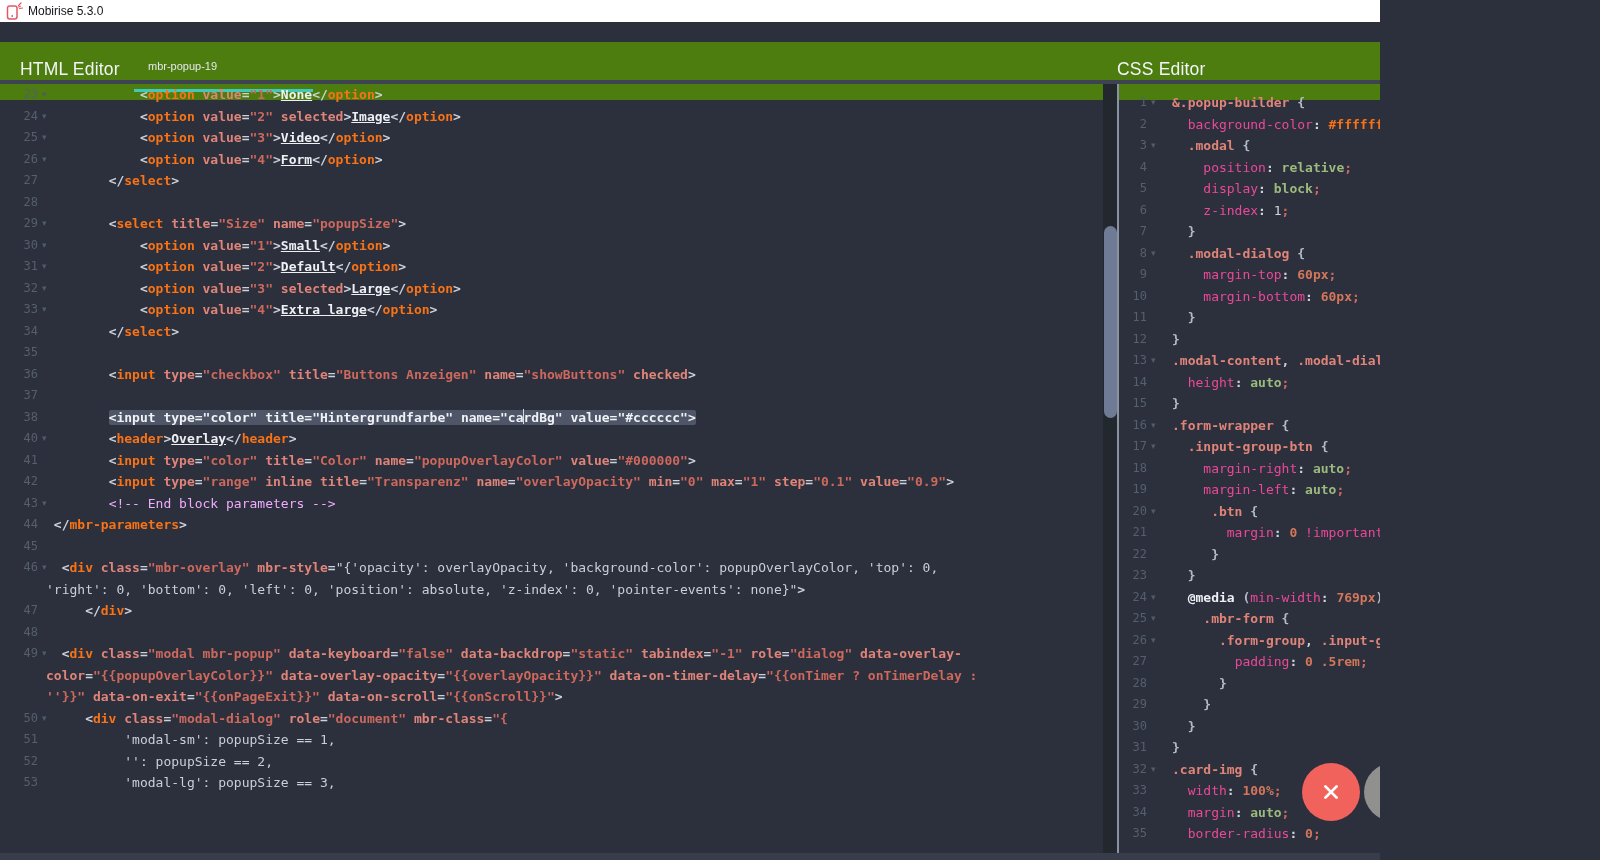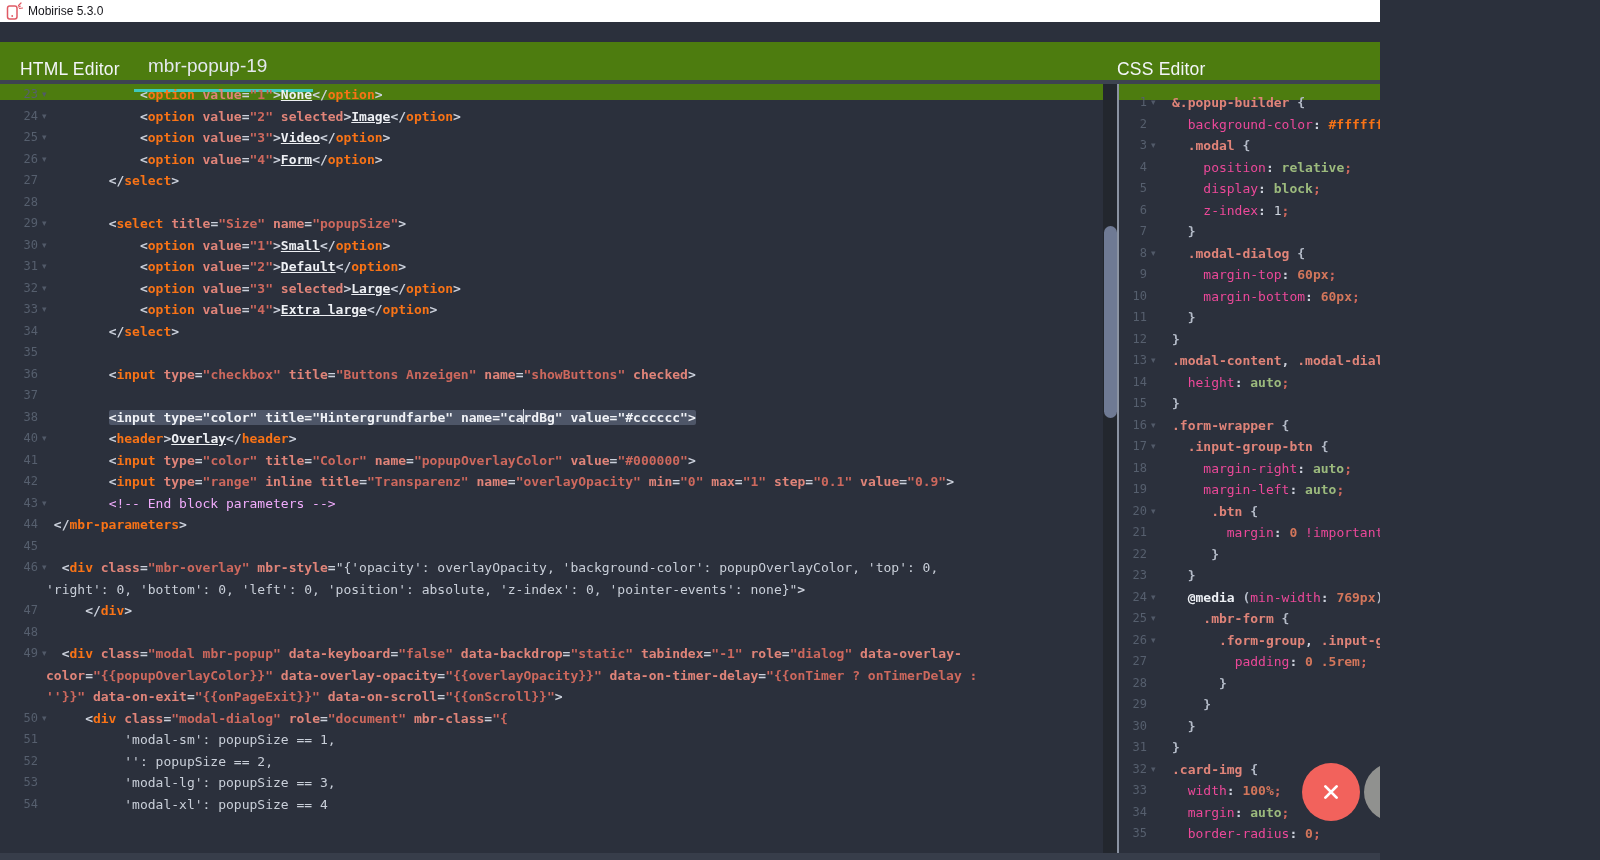--- a/index.html
+++ b/index.html
@@ -19,21 +19,21 @@
   .restore-box:before{content:'';position:absolute;left:1.2px;top:-4.2px;width:9px;height:9px;border:1.2px solid #1b1b1f;border-left:none;border-bottom:none;}
   #close-btn span{font-size:14px;color:#1b1b1f;line-height:14px;}
 
   
   #header{position:absolute;left:0;top:22px;width:1600px;height:58px;background:#4d7c0f;margin-top:20px;}
   .panel-title{position:absolute;top:17px;font-size:17.5px;color:#f3f5f8;letter-spacing:.2px;}
   #html-title{left:20px;}
   #css-title{left:1117px;}
   #file-tab{position:absolute;left:134px;top:0px;width:179px;height:47px;border-bottom:3px solid #3fc8bb;
             display:flex;align-items:center;cursor:pointer;}
-  #file-tab .tab-label{margin-left:14px;font-size:19px;color:#e4e8ee;}
+  #file-tab .tab-label{margin-left:14px;font-size:11px;color:#e4e8ee;}
   #help-btn{position:absolute;left:1440px;top:9px;width:34px;height:40px;display:flex;align-items:center;justify-content:center;cursor:pointer;}
   #help-btn span{font-size:27px;color:#e2e7ee;font-weight:400;}
   #settings-btn{position:absolute;left:1496px;top:10px;width:38px;height:38px;display:flex;align-items:center;justify-content:center;cursor:pointer;}
 
   
   #main{position:absolute;left:0;top:80px;width:1600px;height:780px;}
   #top-strip{position:absolute;left:0;top:80px;width:1600px;height:4px;background:#3d4350;z-index:6;}
   #bottom-strip{position:absolute;left:0;top:853px;width:1600px;height:7px;background:#373d4a;z-index:6;}
   #divider{position:absolute;left:1117px;top:80px;width:2px;height:780px;background:#8b93a2;z-index:5;}
 
@@ -162,21 +162,20 @@
       <div class="cl"><span class="ln">44</span><span class="ct"><span> </span><span class="tk-p">&lt;/</span><span class="tk-t">mbr-parameters</span><span class="tk-p">&gt;</span></span></div>
       <div class="cl"><span class="ln">45</span><span class="ct"></span></div>
       <div class="cl"><span class="ln">46</span><span class="fold">▾</span><span class="ct"><span>  </span><span class="tk-p">&lt;</span><span class="tk-t">div</span><span class="tk-p"> </span><span class="tk-a">class</span><span class="tk-p">=</span><span class="tk-s">"mbr-overlay"</span><span class="tk-p"> </span><span class="tk-a">mbr-style</span><span class="tk-p">=</span><span class="tk-x">"{'opacity': overlayOpacity, 'background-color': popupOverlayColor, 'top': 0, 'right': 0, 'bottom': 0, 'left': 0, 'position': absolute, 'z-index': 0, 'pointer-events': none}"</span><span class="tk-p">&gt;</span></span></div>
       <div class="cl"><span class="ln">47</span><span class="ct"><span>     </span><span class="tk-p">&lt;/</span><span class="tk-t">div</span><span class="tk-p">&gt;</span></span></div>
       <div class="cl"><span class="ln">48</span><span class="ct"></span></div>
       <div class="cl"><span class="ln">49</span><span class="fold">▾</span><span class="ct"><span>  </span><span class="tk-p">&lt;</span><span class="tk-t">div</span><span class="tk-p"> </span><span class="tk-a">class</span><span class="tk-p">=</span><span class="tk-s">"modal mbr-popup"</span><span class="tk-p"> </span><span class="tk-a">data-keyboard</span><span class="tk-p">=</span><span class="tk-s">"false"</span><span class="tk-p"> </span><span class="tk-a">data-backdrop</span><span class="tk-p">=</span><span class="tk-s">"static"</span><span class="tk-p"> </span><span class="tk-a">tabindex</span><span class="tk-p">=</span><span class="tk-s">"-1"</span><span class="tk-p"> </span><span class="tk-a">role</span><span class="tk-p">=</span><span class="tk-s">"dialog"</span><span class="tk-p"> </span><span class="tk-a">data-overlay-color</span><span class="tk-p">=</span><span class="tk-s">"{{popupOverlayColor}}"</span><span class="tk-p"> </span><span class="tk-a">data-overlay-opacity</span><span class="tk-p">=</span><span class="tk-s">"{{overlayOpacity}}"</span><span class="tk-p"> </span><span class="tk-a">data-on-timer-delay</span><span class="tk-p">=</span><span class="tk-s">"{{onTimer ? onTimerDelay : ''}}"</span><span class="tk-p"> </span><span class="tk-a">data-on-exit</span><span class="tk-p">=</span><span class="tk-s">"{{onPageExit}}"</span><span class="tk-p"> </span><span class="tk-a">data-on-scroll</span><span class="tk-p">=</span><span class="tk-s">"{{onScroll}}"</span><span class="tk-p">&gt;</span></span></div>
       <div class="cl"><span class="ln">50</span><span class="fold">▾</span><span class="ct"><span>     </span><span class="tk-p">&lt;</span><span class="tk-t">div</span><span class="tk-p"> </span><span class="tk-a">class</span><span class="tk-p">=</span><span class="tk-s">"modal-dialog"</span><span class="tk-p"> </span><span class="tk-a">role</span><span class="tk-p">=</span><span class="tk-s">"document"</span><span class="tk-p"> </span><span class="tk-a">mbr-class</span><span class="tk-p">=</span><span class="tk-s">"{</span></span></div>
       <div class="cl"><span class="ln">51</span><span class="ct"><span>          </span><span class="tk-x">'modal-sm': popupSize == 1,</span></span></div>
       <div class="cl"><span class="ln">52</span><span class="ct"><span>          </span><span class="tk-x">'': popupSize == 2,</span></span></div>
       <div class="cl"><span class="ln">53</span><span class="ct"><span>          </span><span class="tk-x">'modal-lg': popupSize == 3,</span></span></div>
-      <div class="cl"><span class="ln">54</span><span class="ct"><span>          </span><span class="tk-x">'modal-xl': popupSize == 4</span></span></div>
     </div>
   <div id="css-editor">
       <div class="cl"><span class="ln">1</span><span class="fold">▾</span><span class="ct"><span class="tk-se">&amp;.popup-builder</span><span class="tk-p"> </span><span class="tk-br">{</span></span></div>
       <div class="cl"><span class="ln">2</span><span class="ct"><span>  </span><span class="tk-pr">background-color</span><span class="tk-p">: </span><span class="tk-t">#ffffff</span><span class="tk-sc">;</span></span></div>
       <div class="cl"><span class="ln">3</span><span class="fold">▾</span><span class="ct"><span>  </span><span class="tk-se">.modal</span><span class="tk-p"> </span><span class="tk-br">{</span></span></div>
       <div class="cl"><span class="ln">4</span><span class="ct"><span>    </span><span class="tk-pr">position</span><span class="tk-p">: </span><span class="tk-va">relative</span><span class="tk-sc">;</span></span></div>
       <div class="cl"><span class="ln">5</span><span class="ct"><span>    </span><span class="tk-pr">display</span><span class="tk-p">: </span><span class="tk-va">block</span><span class="tk-sc">;</span></span></div>
       <div class="cl"><span class="ln">6</span><span class="ct"><span>    </span><span class="tk-pr">z-index</span><span class="tk-p">: </span><span class="tk-pl">1</span><span class="tk-sc">;</span></span></div>
       <div class="cl"><span class="ln">7</span><span class="ct"><span>  </span><span class="tk-br">}</span></span></div>
       <div class="cl"><span class="ln">8</span><span class="fold">▾</span><span class="ct"><span>  </span><span class="tk-se">.modal-dialog</span><span class="tk-p"> </span><span class="tk-br">{</span></span></div>

